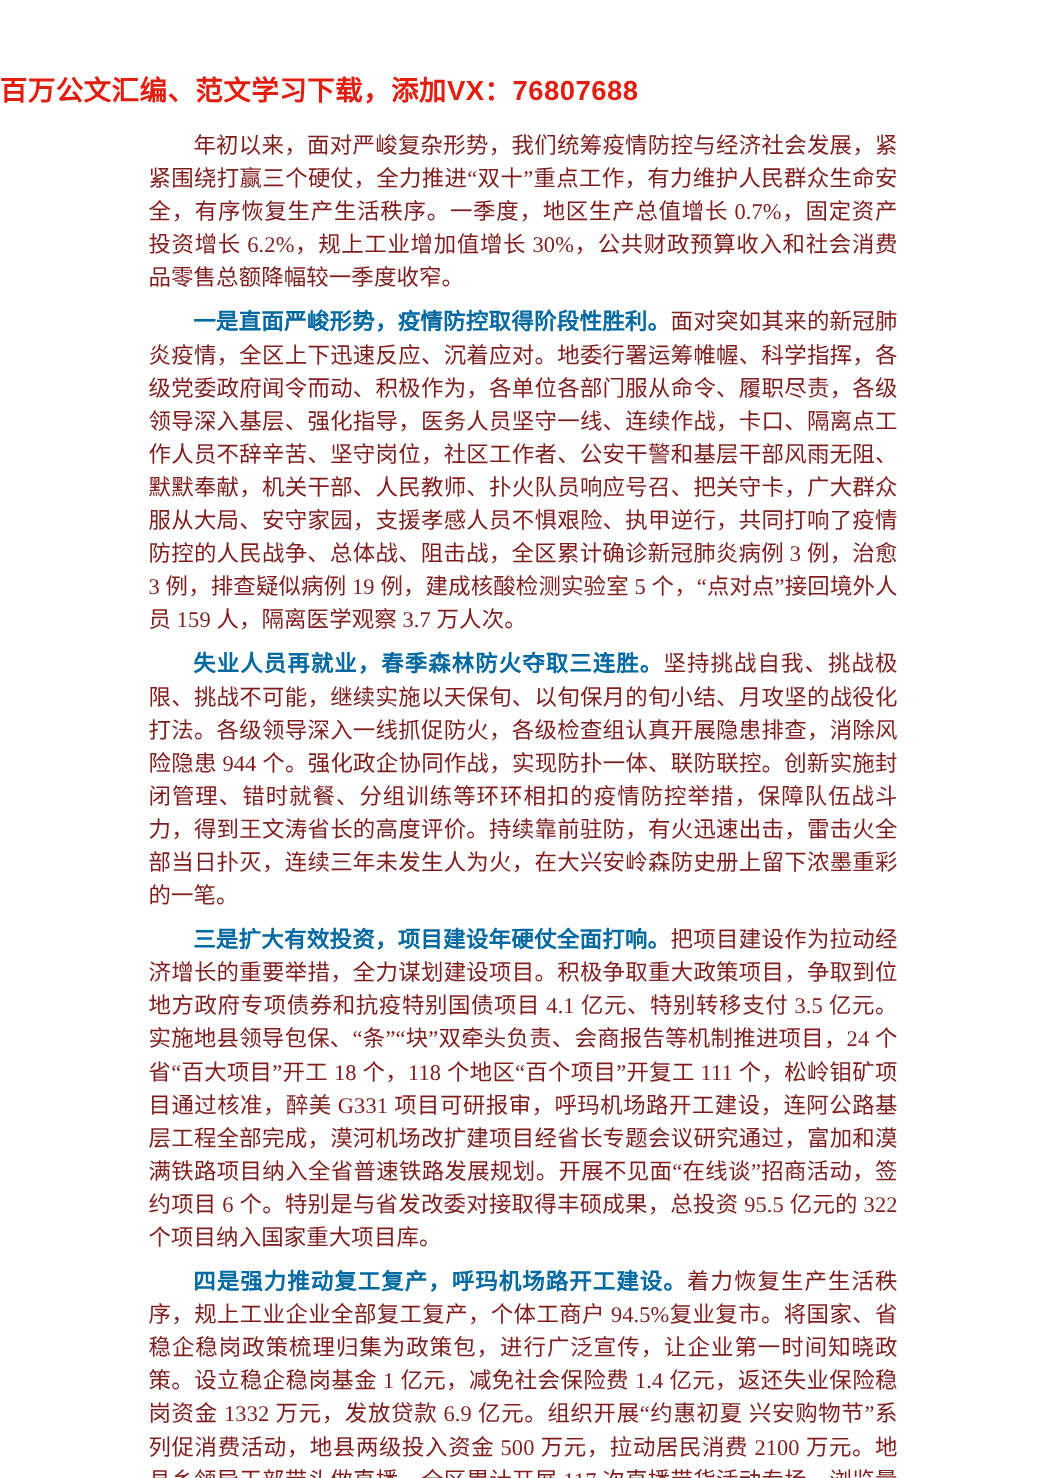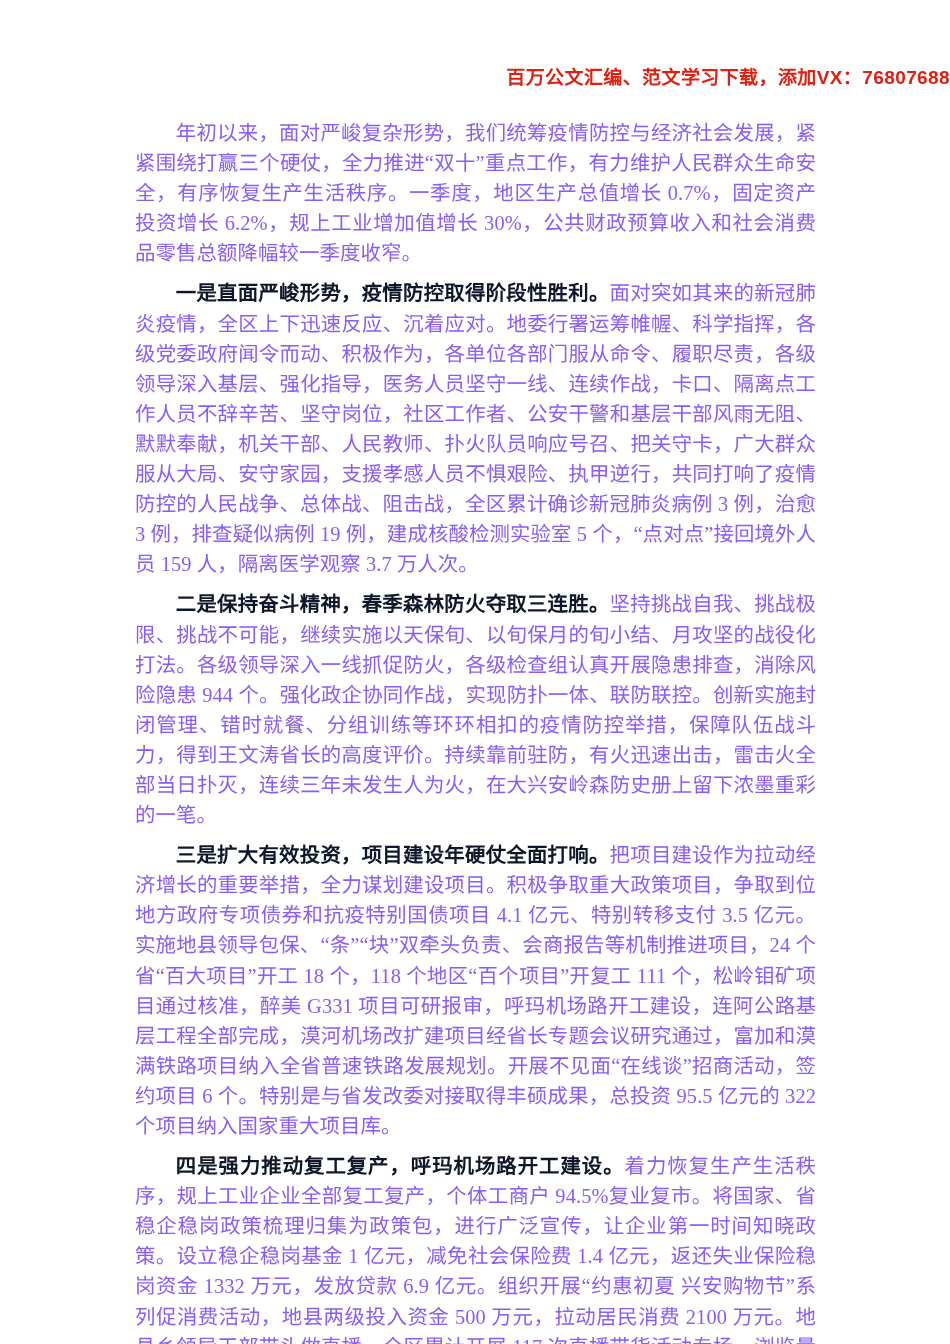--- a/index.html
+++ b/index.html
@@ -19,23 +19,23 @@
     height: 1344px;
     background: #ffffff;
     box-sizing: border-box;
     overflow: hidden;
   }
   .watermark-banner {
     position: absolute;
     top: 62px;
     left: 0;
     width: 950px;
-    text-align: right;
+    text-align: left;
     font-family: "Liberation Sans", "DejaVu Sans", sans-serif;
-    font-size: 19px;
+    font-size: 25px;
     font-weight: 700;
     letter-spacing: 0.4px;
     color: #e01f10;
     white-space: nowrap;
   }
   .doc-body {
     position: absolute;
     top: 118px;
     left: 135px;
     width: 681px;
@@ -49,39 +49,39 @@
     text-justify: inter-ideograph;
     text-indent: 2em;
     letter-spacing: 0.1px;
     word-break: break-all;
   }
   .para:last-child {
     margin-bottom: 0;
   }
   .para .lead {
     font-weight: 700;
-    color: #0f172a;
+    color: #0369a1;
   }
   .para .body-run {
-    color: #8b5cf6;
+    color: #7f1d1d;
   }
 </style>
 </head>
 <body>
 
 <div class="page">
 
   <div class="watermark-banner">百万公文汇编、范文学习下载，添加VX：76807688</div>
 
   <div class="doc-body">
 
     <p class="para"><span class="body-run">年初以来，面对严峻复杂形势，我们统筹疫情防控与经济社会发展，紧紧围绕打赢三个硬仗，全力推进“双十”重点工作，有力维护人民群众生命安全，有序恢复生产生活秩序。一季度，地区生产总值增长 0.7%，固定资产投资增长 6.2%，规上工业增加值增长 30%，公共财政预算收入和社会消费品零售总额降幅较一季度收窄。</span></p>
 
     <p class="para"><span class="lead">一是直面严峻形势，疫情防控取得阶段性胜利。</span><span class="body-run">面对突如其来的新冠肺炎疫情，全区上下迅速反应、沉着应对。地委行署运筹帷幄、科学指挥，各级党委政府闻令而动、积极作为，各单位各部门服从命令、履职尽责，各级领导深入基层、强化指导，医务人员坚守一线、连续作战，卡口、隔离点工作人员不辞辛苦、坚守岗位，社区工作者、公安干警和基层干部风雨无阻、默默奉献，机关干部、人民教师、扑火队员响应号召、把关守卡，广大群众服从大局、安守家园，支援孝感人员不惧艰险、执甲逆行，共同打响了疫情防控的人民战争、总体战、阻击战，全区累计确诊新冠肺炎病例 3 例，治愈 3 例，排查疑似病例 19 例，建成核酸检测实验室 5 个，“点对点”接回境外人员 159 人，隔离医学观察 3.7 万人次。</span></p>
 
-    <p class="para"><span class="lead">二是保持奋斗精神，春季森林防火夺取三连胜。</span><span class="body-run">坚持挑战自我、挑战极限、挑战不可能，继续实施以天保旬、以旬保月的旬小结、月攻坚的战役化打法。各级领导深入一线抓促防火，各级检查组认真开展隐患排查，消除风险隐患 944 个。强化政企协同作战，实现防扑一体、联防联控。创新实施封闭管理、错时就餐、分组训练等环环相扣的疫情防控举措，保障队伍战斗力，得到王文涛省长的高度评价。持续靠前驻防，有火迅速出击，雷击火全部当日扑灭，连续三年未发生人为火，在大兴安岭森防史册上留下浓墨重彩的一笔。</span></p>
+    <p class="para"><span class="lead">失业人员再就业，春季森林防火夺取三连胜。</span><span class="body-run">坚持挑战自我、挑战极限、挑战不可能，继续实施以天保旬、以旬保月的旬小结、月攻坚的战役化打法。各级领导深入一线抓促防火，各级检查组认真开展隐患排查，消除风险隐患 944 个。强化政企协同作战，实现防扑一体、联防联控。创新实施封闭管理、错时就餐、分组训练等环环相扣的疫情防控举措，保障队伍战斗力，得到王文涛省长的高度评价。持续靠前驻防，有火迅速出击，雷击火全部当日扑灭，连续三年未发生人为火，在大兴安岭森防史册上留下浓墨重彩的一笔。</span></p>
 
     <p class="para"><span class="lead">三是扩大有效投资，项目建设年硬仗全面打响。</span><span class="body-run">把项目建设作为拉动经济增长的重要举措，全力谋划建设项目。积极争取重大政策项目，争取到位地方政府专项债券和抗疫特别国债项目 4.1 亿元、特别转移支付 3.5 亿元。实施地县领导包保、“条”“块”双牵头负责、会商报告等机制推进项目，24 个省“百大项目”开工 18 个，118 个地区“百个项目”开复工 111 个，松岭钼矿项目通过核准，醉美 G331 项目可研报审，呼玛机场路开工建设，连阿公路基层工程全部完成，漠河机场改扩建项目经省长专题会议研究通过，富加和漠满铁路项目纳入全省普速铁路发展规划。开展不见面“在线谈”招商活动，签约项目 6 个。特别是与省发改委对接取得丰硕成果，总投资 95.5 亿元的 322 个项目纳入国家重大项目库。</span></p>
 
     <p class="para"><span class="lead">四是强力推动复工复产，呼玛机场路开工建设。</span><span class="body-run">着力恢复生产生活秩序，规上工业企业全部复工复产，个体工商户 94.5%复业复市。将国家、省稳企稳岗政策梳理归集为政策包，进行广泛宣传，让企业第一时间知晓政策。设立稳企稳岗基金 1 亿元，减免社会保险费 1.4 亿元，返还失业保险稳岗资金 1332 万元，发放贷款 6.9 亿元。组织开展“约惠初夏 兴安购物节”系列促消费活动，地县两级投入资金 500 万元，拉动居民消费 2100 万元。地县乡领导干部带头做直播，全区累计开展 117 次直播带货活动专场，浏览量 8000 余万次，销售林农产品 6462 万元。多措并举稳定就业，全区新增就业 2348 人，失业人员再就业 1529 人。</span></p>
 
   </div>
 </div>
 
 </body></html>

